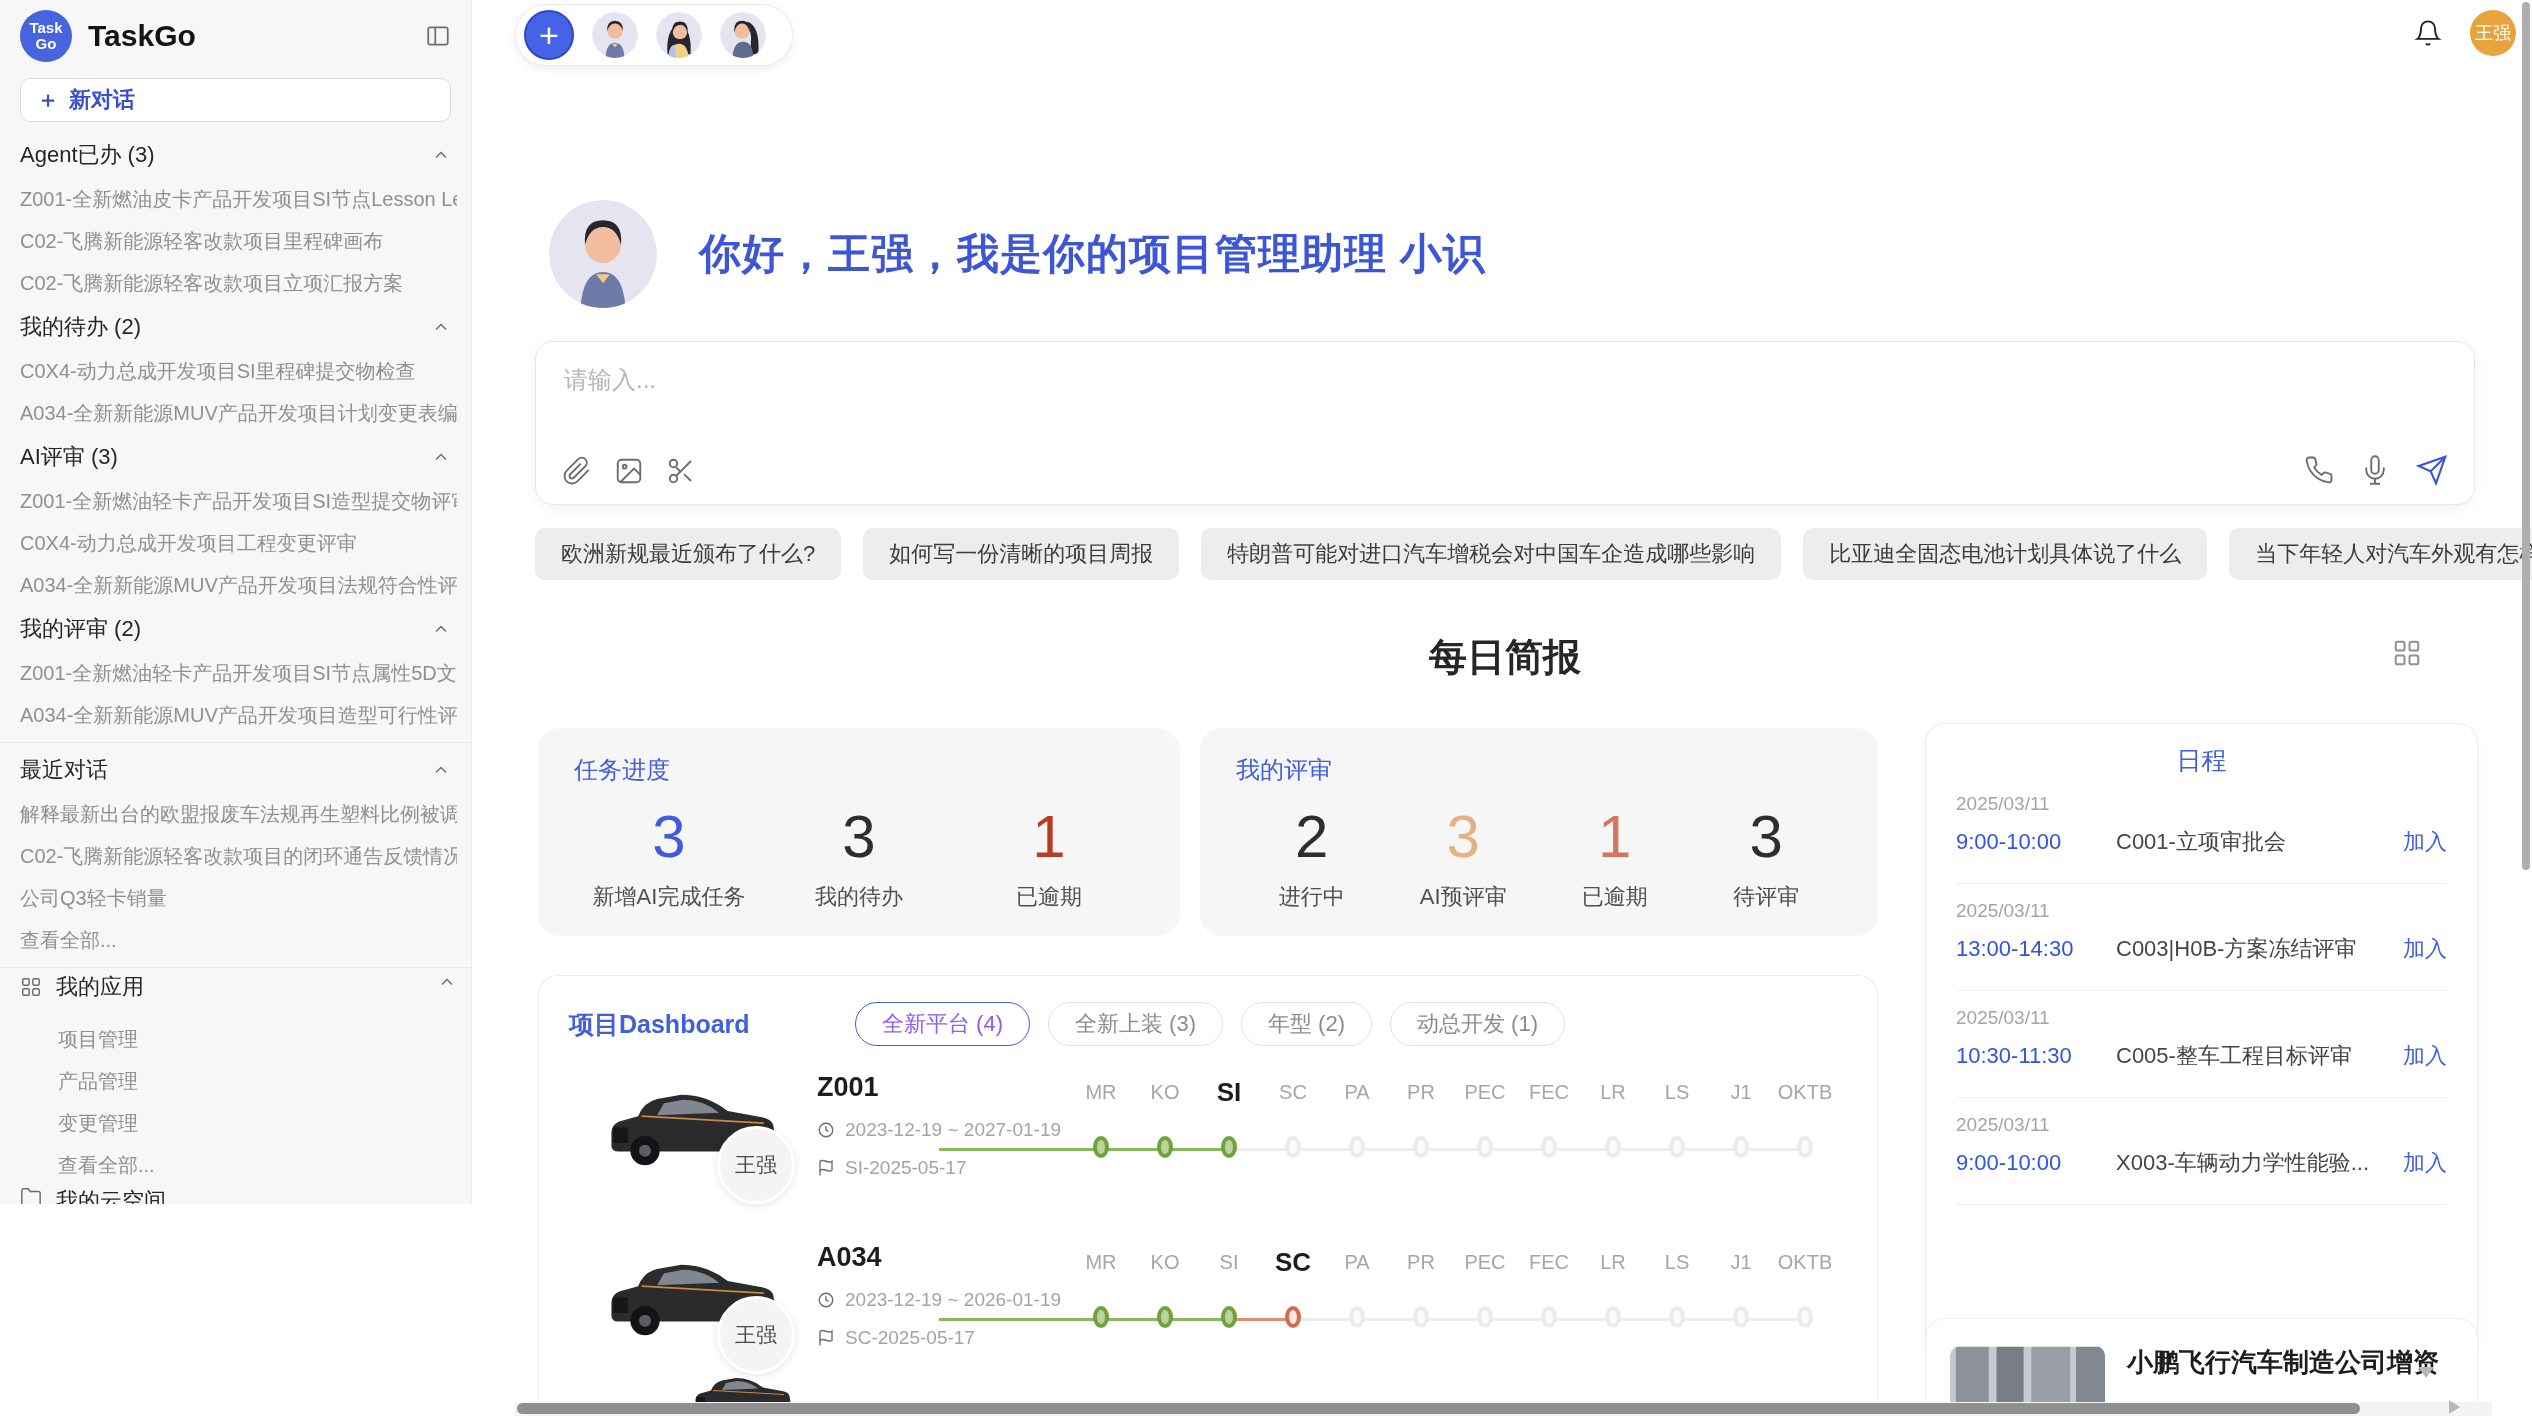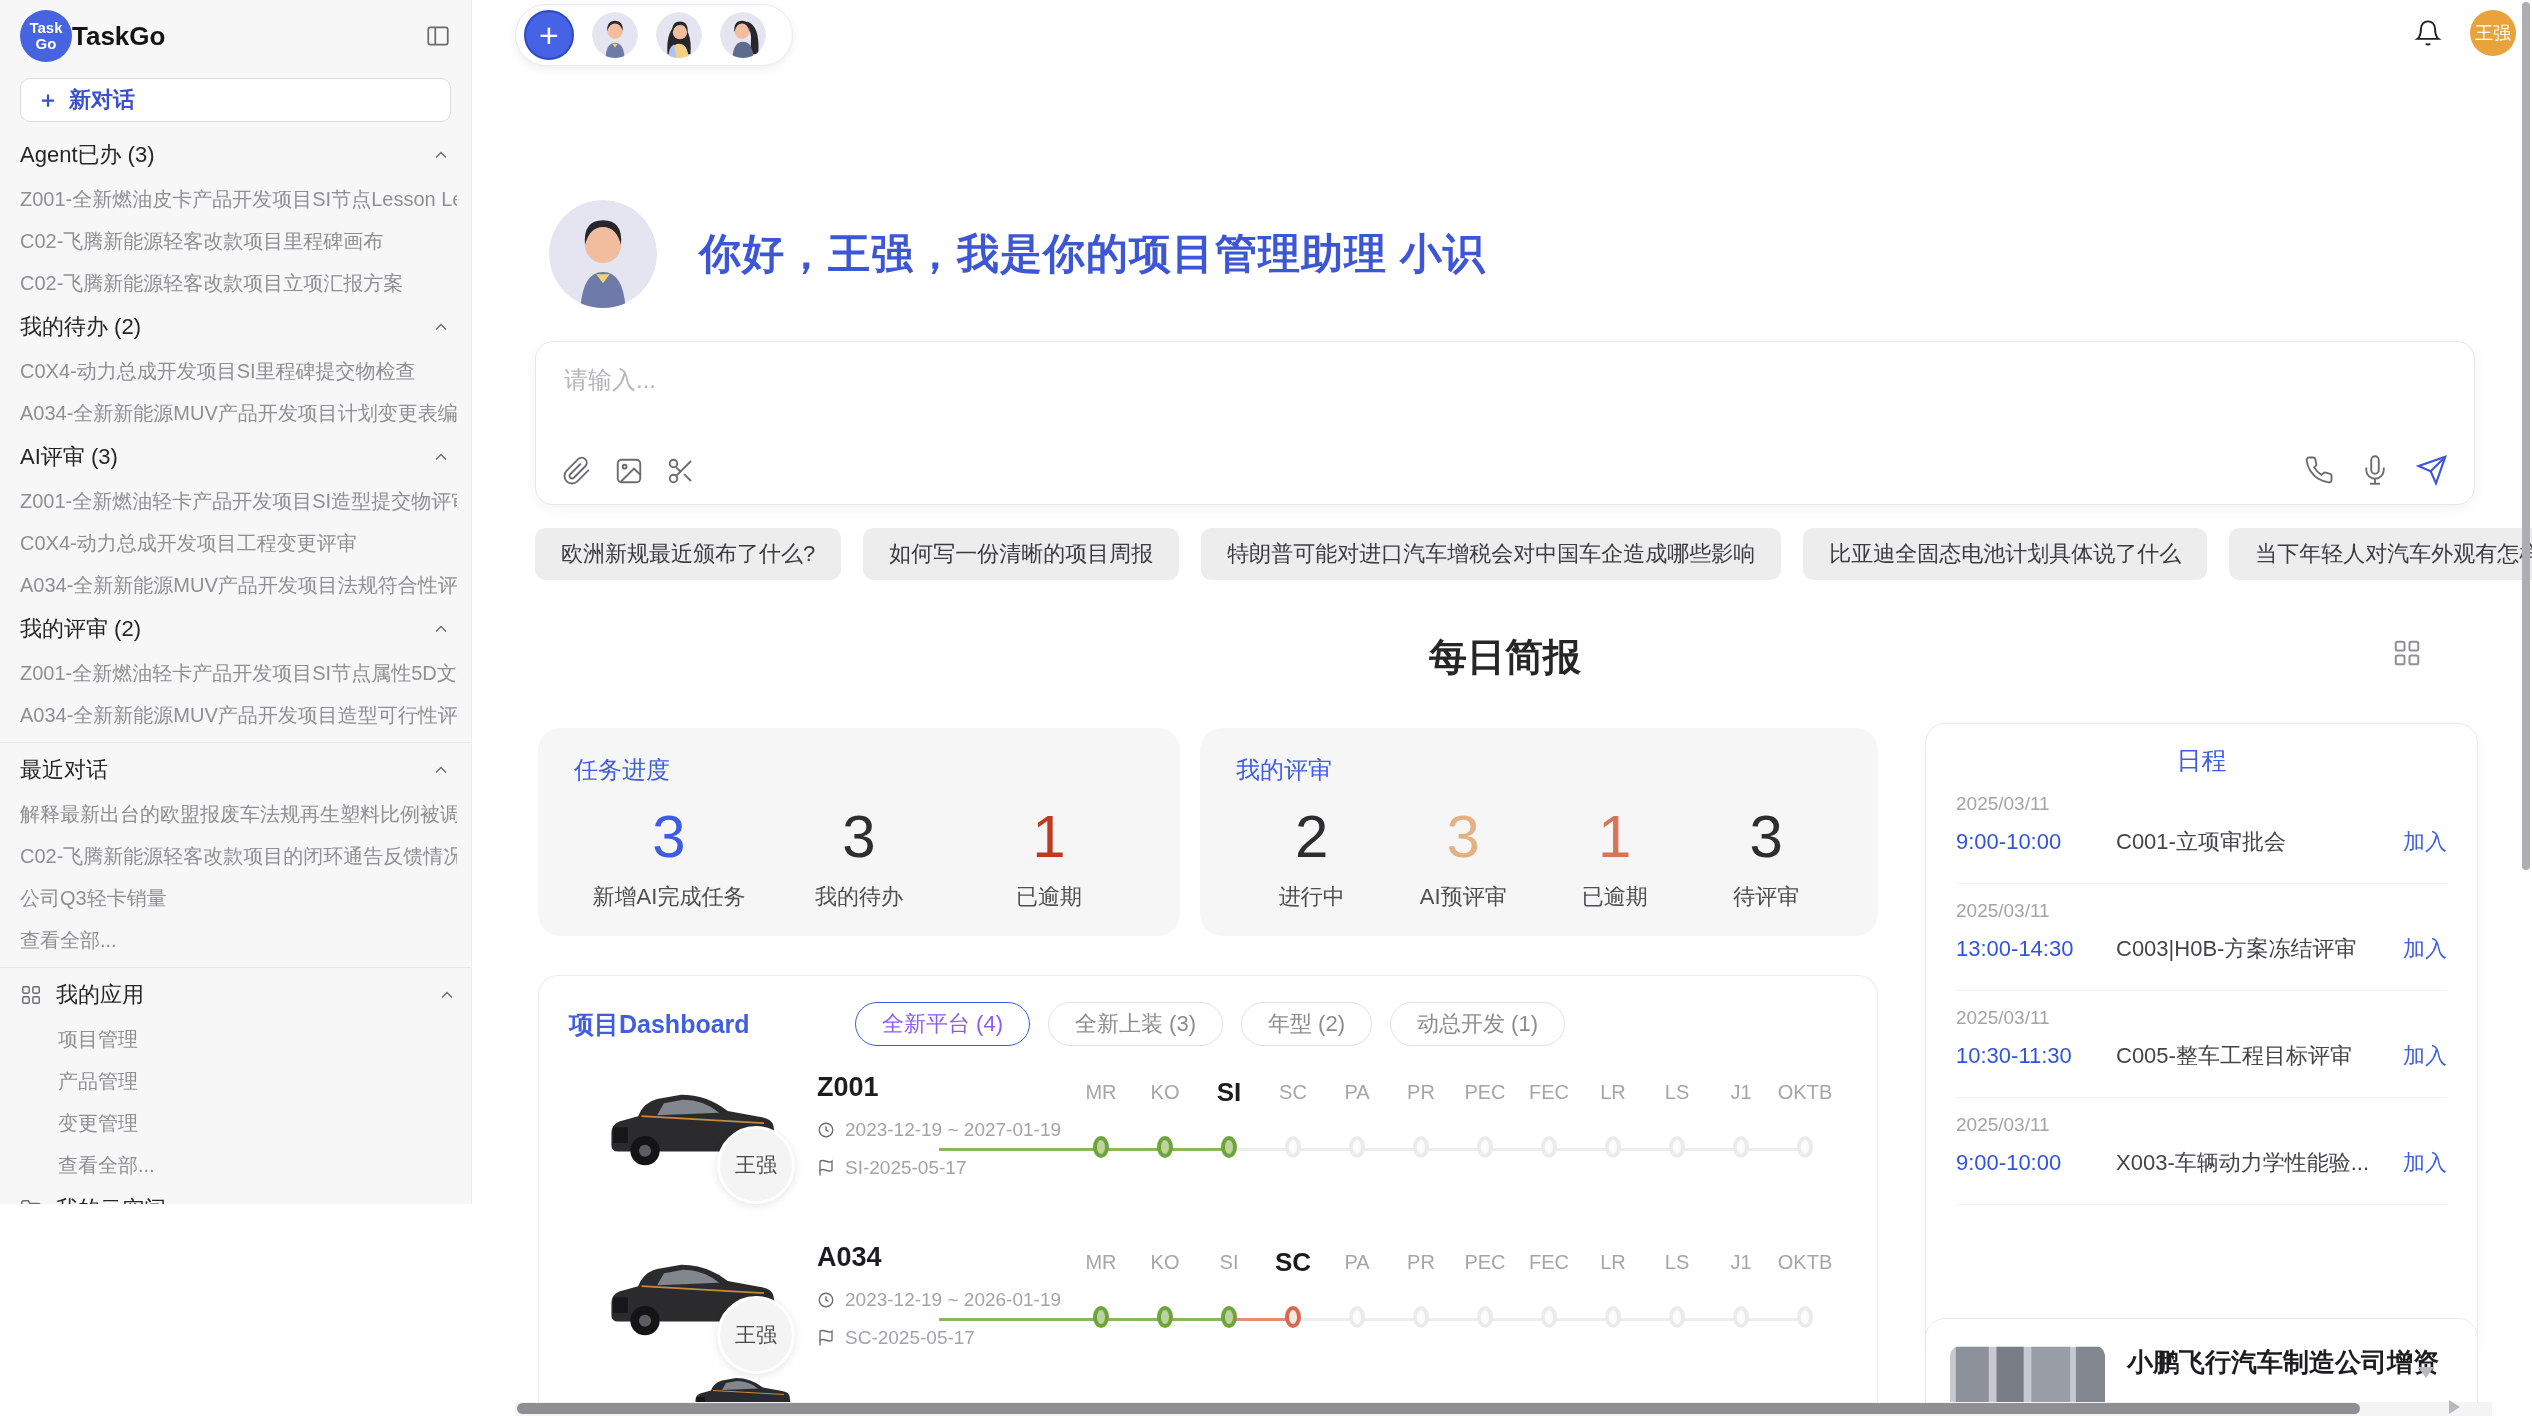--- a/index.html
+++ b/index.html
@@ -6,33 +6,33 @@
   html,body { width:2532px; height:1416px; overflow:hidden; background:#fff;
     font-family:"Liberation Sans","DejaVu Sans",sans-serif; }
 
   
   .sidebar { position:absolute; left:0; top:0; width:472px; height:1204px;
     background:#f7f7f8; border-right:1px solid #ececee; overflow:hidden; }
   .sb-head { height:72px; display:flex; align-items:center; padding:0 20px; }
   .logo { width:52px; height:52px; border-radius:50%; background:#4663e0; color:#fff;
     display:flex; flex-direction:column; align-items:center; justify-content:center;
     font-size:15px; line-height:16px; font-weight:600; }
-  .app-title { font-size:26px; font-weight:700; color:#141414; flex:1; }
+  .app-title { font-size:30px; font-weight:700; color:#141414; margin-left:16px; flex:1; }
   .icon { display:inline-flex; color:#6b6b70; }
   .icon svg { display:block; }
   .new-chat { margin:6px 20px 10px; height:44px; background:#fff; border:1px solid #dcdce4;
     border-radius:10px; display:flex; align-items:center; padding:0 16px; color:#3b51c9;
     font-size:22px; font-weight:600; gap:10px; cursor:pointer; }
   .sb-scroll { padding:0 14px 0 20px; }
   .group-title { height:46px; display:flex; align-items:center; font-size:22px;
     color:#262626; justify-content:space-between; padding-right:6px; }
   .s-item { height:42px; display:flex; align-items:center; font-size:20px; color:#8f8f94;
     white-space:nowrap; overflow:hidden; text-overflow:ellipsis; cursor:pointer; }
   .sb-div { border-top:1px solid #e7e7ea; margin:6px -14px 4px -20px; }
-  .app-row { height:46px; display:flex; align-items:center; gap:14px; font-size:22px;
+  .app-row { height:46px; display:flex; align-items:flex-start; gap:14px; font-size:22px;
     color:#262626; cursor:pointer; }
   .app-row.justify { justify-content:space-between; }
   .app-row .lbl-wrap { display:flex; align-items:center; gap:14px; }
   .sub-item { padding-left:38px; }
 
   
   .main { position:absolute; left:473px; top:0; right:0; bottom:0; background:#fff; }
 
   .topbar-pill { position:absolute; left:42px; top:4px; width:278px; height:62px;
     background:#fff; border:1px solid #ececf0; border-radius:32px;

